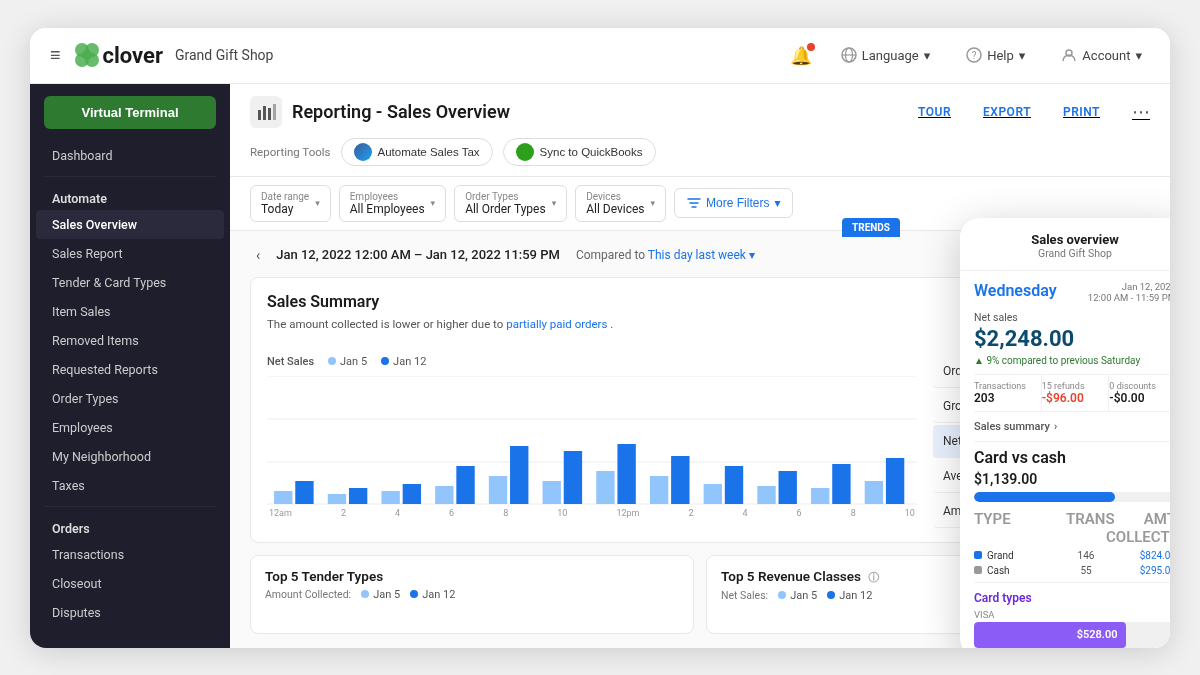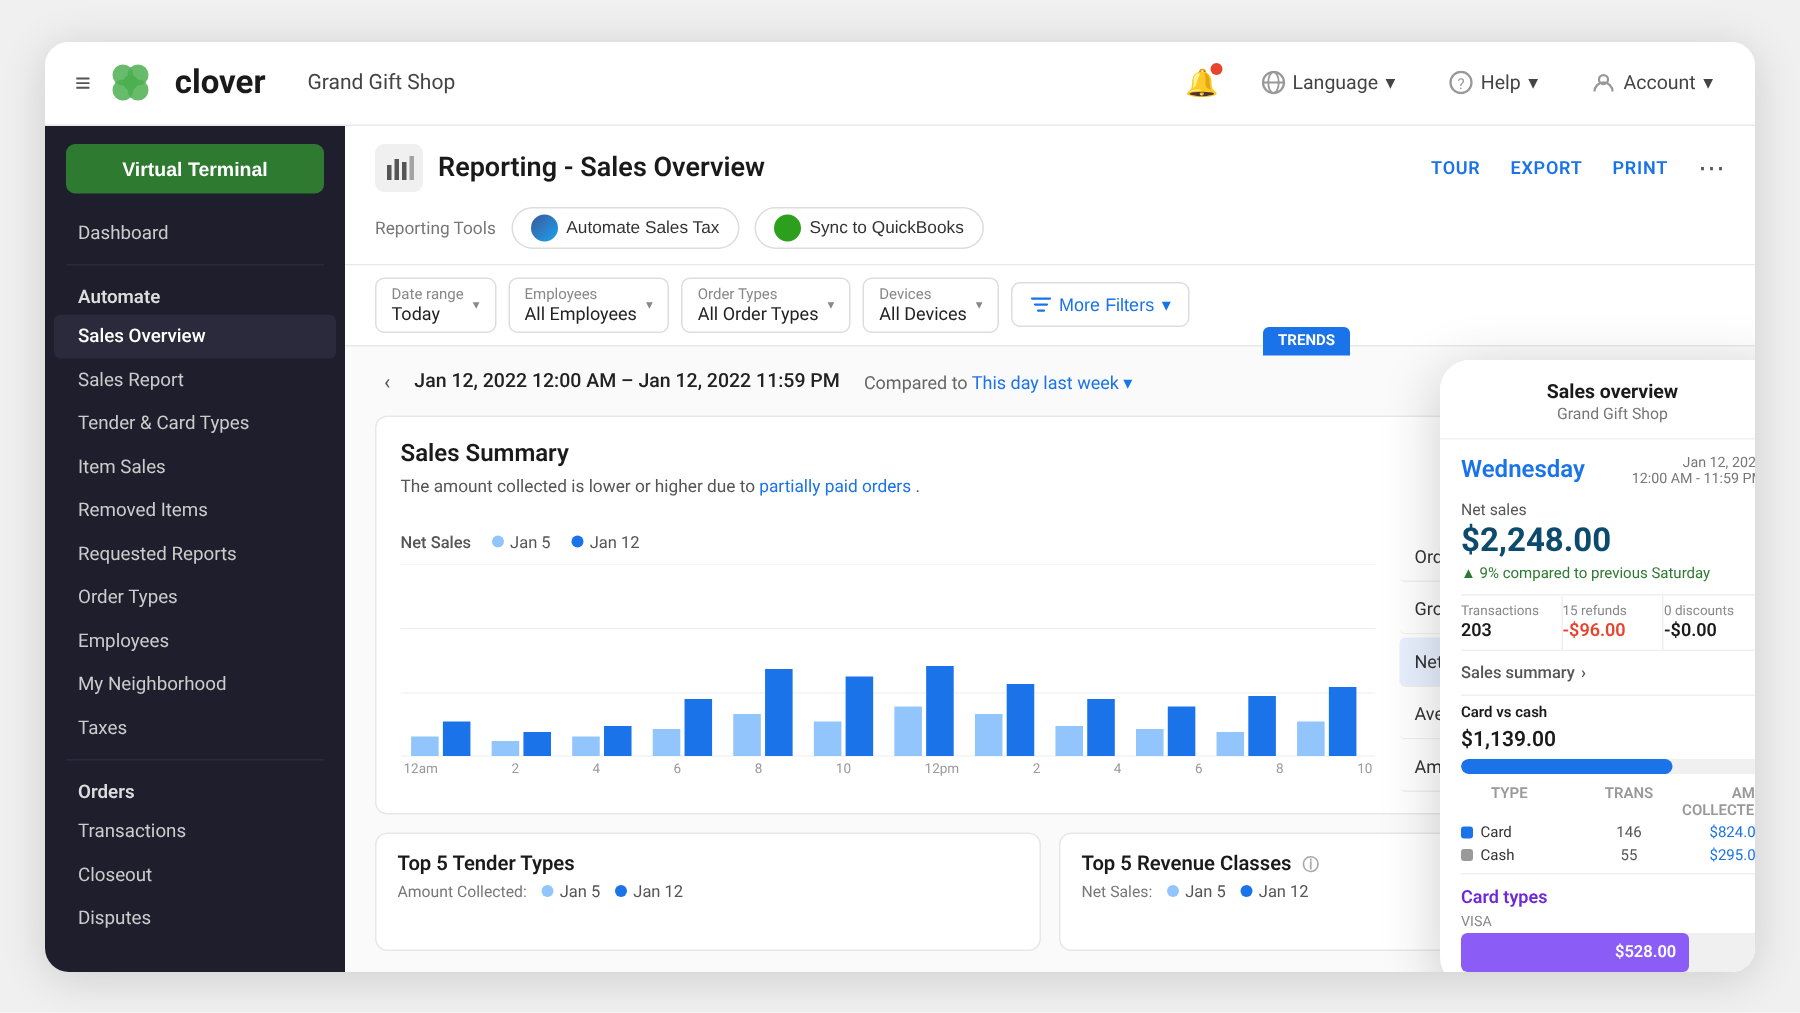--- a/index.html
+++ b/index.html
@@ -39,22 +39,22 @@
     }
     .nav-hamburger {
       font-size: 18px;
       color: #555;
       margin-right: 12px;
       cursor: pointer;
     }
     .nav-logo {
       display: flex;
       align-items: center;
-      gap: 16px;
-      margin-right: 28px;
+      gap: 2px;
+      margin-right: 12px;
     }
     .nav-logo-icon {
       width: 28px;
       height: 28px;
     }
     .nav-logo-text {
       font-size: 22px;
       font-weight: 700;
       color: #1a1a1a;
     }
@@ -169,21 +169,22 @@
       font-size: 16px;
     }
     .page-title {
       font-size: 18px;
       font-weight: 600;
       color: #1a1a1a;
     }
     .page-actions {
       display: flex;
       align-items: center;
-      gap: 20px;
+      gap: 32px;
+      text-decoration: underline;
     }
     .page-action-btn {
       font-size: 12px;
       font-weight: 600;
       color: #1a73e8;
       cursor: pointer;
       letter-spacing: 0.5px;
       text-transform: uppercase;
     }
     .page-action-more {
@@ -460,42 +461,41 @@
     .mobile-sales-summary-link {
       display: flex;
       align-items: center;
       gap: 4px;
       font-size: 11px;
       color: #555;
       font-weight: 500;
       margin-bottom: 8px;
       cursor: pointer;
     }
-    .mobile-section-title { font-size: 10px; font-weight: 600; color: #1a1a1a; margin-bottom: 4px; }
+    .mobile-section-title { font-size: 16px; font-weight: 600; color: #1a1a1a; margin-bottom: 4px; }
     .mobile-amount-small { font-size: 14px; font-weight: 600; color: #1a1a1a; margin-bottom: 5px; }
     .mobile-bar-bg {
       height: 10px;
       background: #f0f0f0;
       border-radius: 5px;
       overflow: hidden;
       margin-bottom: 8px;
     }
     .mobile-bar-fill {
       height: 100%;
       background: #1a73e8;
       border-radius: 5px;
     }
     .mobile-table-header {
       display: flex;
-      font-size: 10px;
+      font-size: 15px;
       color: #999;
       font-weight: 600;
       text-transform: uppercase;
       margin-bottom: 4px;
-      margin-left: 20px;
     }
     .mobile-table-header .col1 { flex: 1; }
     .mobile-table-header .col2 { width: 40px; text-align: center; }
     .mobile-table-header .col3 { width: 70px; text-align: right; }
     .mobile-table-row {
       display: flex;
       align-items: center;
       margin-bottom: 4px;
     }
     .mobile-table-row .col1 { flex: 1; display: flex; align-items: center; gap: 5px; font-size: 10px; color: #333; }
@@ -892,21 +892,21 @@
         <div class="mobile-bar-fill" style="width: 70%;"></div>
       </div>
       <div class="mobile-table-header">
         <span class="col1">TYPE</span>
         <span class="col2">TRANS</span>
         <span class="col3">AMT COLLECTED</span>
       </div>
       <div class="mobile-table-row">
         <div class="col1">
           <div class="color-dot" style="background:#1a73e8;"></div>
-          <span>Card</span>
+          <span>Grand</span>
         </div>
         <span class="col2">146</span>
         <span class="col3">$824.00</span>
       </div>
       <div class="mobile-table-row">
         <div class="col1">
           <div class="color-dot" style="background:#999;"></div>
           <span>Cash</span>
         </div>
         <span class="col2">55</span>

